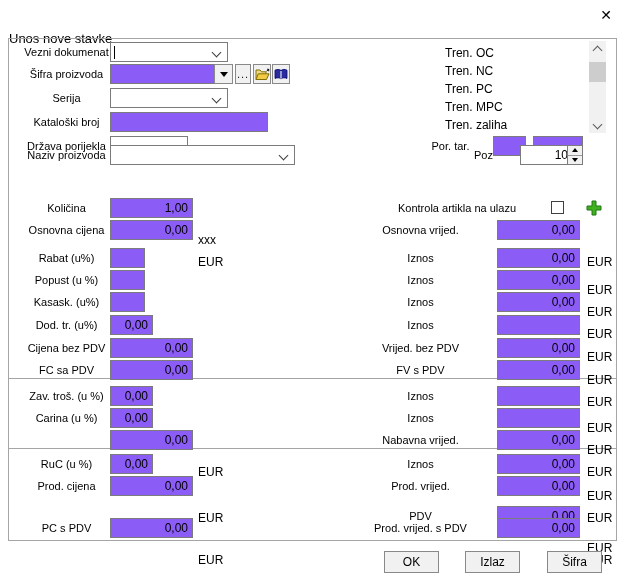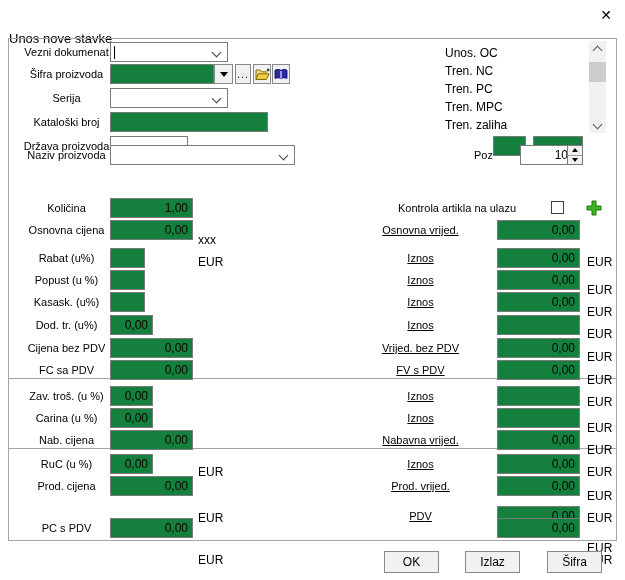--- a/index.html
+++ b/index.html
@@ -4,25 +4,25 @@
 <style>
   html,body{margin:0;padding:0;background:#fff;}
   .dialog{position:relative;width:625px;height:580px;background:#ffffff;font-family:"Liberation Sans",sans-serif;color:#000;overflow:hidden;}
   .title{position:absolute;left:9px;top:7px;font-size:13px;white-space:nowrap;margin-top:24px;}
   .close{position:absolute;right:9px;top:5px;width:20px;height:20px;font-size:14px;line-height:20px;text-align:center;cursor:pointer;}
   .groupbox{position:absolute;left:8px;top:38px;width:609px;height:503px;border:1px solid #a5a5a5;box-sizing:border-box;}
   .hsep{position:absolute;left:9px;width:607px;height:1px;background:#a5a5a5;}
   .row{position:absolute;left:0;width:625px;height:20px;}
   .lbl{position:absolute;font-size:11px;line-height:20px;text-align:center;white-space:nowrap;margin-left:9px;}
   .llb{left:10px;width:95px;}
-  .rlb{left:330px;width:163px;text-decoration:underline;}
+  .rlb{left:330px;width:163px;}
   .sfx{position:absolute;font-size:12px;line-height:20px;white-space:nowrap;margin-top:32px;}
   .lsfx{left:198px;}
   .rsfx{left:587px;}
-  .inp{position:absolute;height:20px;box-sizing:border-box;border:1px solid #7b7b7b;background:#15803d;font-family:"Liberation Sans",sans-serif;font-size:12px;padding:0 4px;color:#000;outline:none;}
+  .inp{position:absolute;height:20px;box-sizing:border-box;border:1px solid #7b7b7b;background:#8b5cf6;font-family:"Liberation Sans",sans-serif;font-size:12px;padding:0 4px;color:#000;outline:none;}
   .num{text-align:right;}
   .inpW{left:110px;width:83px;}
   .inpS{left:110px;width:35px;}
   .inpM{left:110px;width:43px;}
   .rinp{left:497px;width:83px;}
   .combo{position:absolute;height:20px;box-sizing:border-box;border:1px solid #7b7b7b;background:#fff;}
   .chev{position:absolute;right:7px;top:6px;width:6px;height:6px;border-right:1px solid #3f3f3f;border-bottom:1px solid #3f3f3f;transform:rotate(45deg);}
   .caret{position:absolute;left:3px;top:3px;width:1px;height:13px;background:#000;}
   .iconbtn{position:absolute;height:20px;box-sizing:border-box;background:#f1f1f1;border:1px solid #898989;display:flex;align-items:center;justify-content:center;cursor:pointer;}
   .ddtri{width:0;height:0;border-left:4px solid transparent;border-right:4px solid transparent;border-top:5px solid #000;}
@@ -95,24 +95,25 @@
       <span class="chev"></span>
     </div>
   </div>
 
   <div class="row" style="top:112px">
     <span class="lbl llb">Kataloški broj</span>
     <input class="inp" style="left: 110px; width: 158px;" value="">
   </div>
 
   <div class="row" style="top:136px">
-    <span class="lbl llb">Država proizvoda</span>
+    <span class="lbl llb">Država porijekla</span>
     <div class="combo" style="left:110px;width:78px">
       <span class="chev"></span>
     </div>
+    <span class="lbl" style="left:400px;width:83px">Por. tar.</span>
     <input class="inp" style="left: 493px; width: 33px;" value="">
     <input class="inp" style="left: 533px; width: 50px;" value="">
   </div>
 
   <div class="row" style="top:145px">
     <span class="lbl llb">Naziv proizvoda</span>
     <div class="combo" style="left:110px;width:185px">
       <span class="chev"></span>
     </div>
     <span class="lbl" style="left:440px;width:69px">Poz</span>
@@ -123,21 +124,21 @@
             <span class="tri-up"></span>
           </div>
         <div class="spin-b">
             <span class="tri-dn"></span>
           </div>
       </div>
     </div>
   </div>
 
   <div>
-    <span class="treni" style="top:44px">Unos. OC</span>
+    <span class="treni" style="top:44px">Tren. OC</span>
     <span class="treni" style="top:62px">Tren. NC</span>
     <span class="treni" style="top:80px">Tren. PC</span>
     <span class="treni" style="top:98px">Tren. MPC</span>
     <span class="treni" style="top:116px">Tren. zaliha</span>
   </div>
   <div class="scrollbar">
     <div class="sb-btn" style="top:0">
         <span class="sb-chev up"></span>
       </div>
     <div class="sb-thumb"></div>
@@ -224,21 +225,20 @@
 
   <div class="row" style="top:408px">
     <span class="lbl llb">Carina (u %)</span>
     <input class="inp num inpM" value="0,00" style="">
     <span class="lbl rlb">Iznos</span>
     <input class="inp num rinp" value="" style="">
     <span class="sfx rsfx">EUR</span>
   </div>
 
   <div class="row" style="top:430px">
-    <span class="lbl llb">Nab. cijena</span>
     <input class="inp num inpW" value="0,00" style="">
     <span class="sfx lsfx">EUR</span>
     <span class="lbl rlb">Nabavna vrijed.</span>
     <input class="inp num rinp" value="0,00" style="">
     <span class="sfx rsfx">EUR</span>
   </div>
 
   <div class="row" style="top:454px">
     <span class="lbl llb">RuC (u %)</span>
     <input class="inp num inpM" value="0,00" style="">
@@ -259,20 +259,21 @@
   <div class="row" style="top:506px">
     <span class="lbl rlb">PDV</span>
     <input class="inp num rinp" value="0,00" style="">
     <span class="sfx rsfx">EUR</span>
   </div>
 
   <div class="row" style="top:518px">
     <span class="lbl llb">PC s PDV</span>
     <input class="inp num inpW" value="0,00" style="">
     <span class="sfx lsfx">EUR</span>
+    <span class="lbl rlb">Prod. vrijed. s PDV</span>
     <input class="inp num rinp" value="0,00" style="">
     <span class="sfx rsfx">EUR</span>
   </div>
 
   <div class="btn" style="left:384px">OK</div>
   <div class="btn" style="left:465px">Izlaz</div>
   <div class="btn" style="left:547px">Šifra</div>
 
 </div>
 

